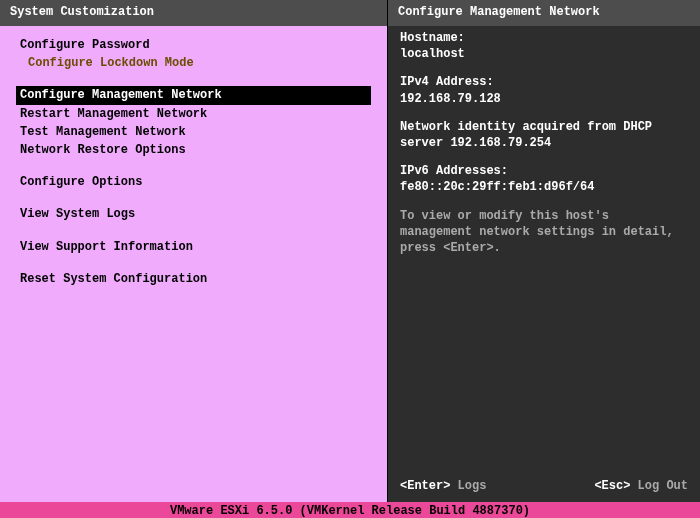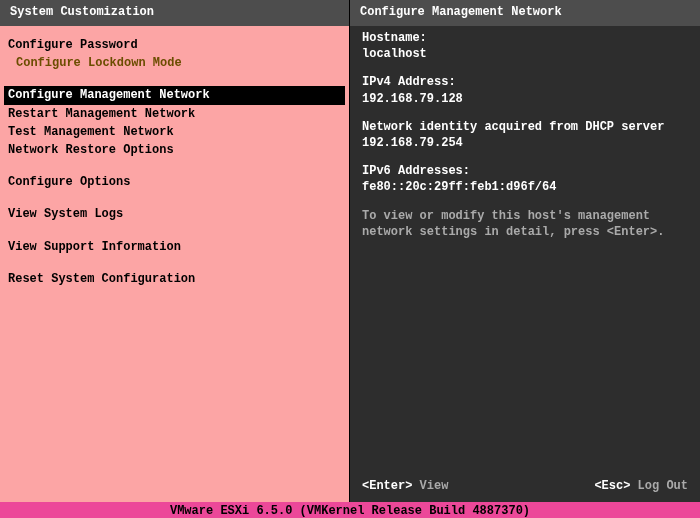--- a/index.html
+++ b/index.html
@@ -11,36 +11,36 @@
     color: #000;
     display: flex;
     flex-direction: column;
   }
   .main {
     flex: 1;
     display: flex;
     min-height: 0;
   }
   .left {
-    width: 350px;
+    width: 388px;
     display: flex;
     flex-direction: column;
-    background: #fca5a5;
+    background: #f0abfc;
     border-right: 1px solid #000;
   }
   .left-header {
     background: #4d4d4d;
     color: #fff;
     font-weight: bold;
     padding: 4px 10px 6px 10px;
     height: 26px;
   }
   .left-body {
     flex: 1;
-    padding: 10px 4px;
+    padding: 10px 16px;
   }
   .menu-item {
     padding: 1px 4px;
     font-weight: bold;
     white-space: pre;
   }
   .menu-item[data-dim="true"] { color: #6b4d00; margin-left: 8px; }
   .menu-item[data-selected="true"] {
     background: #000;
     color: #fff;
@@ -116,20 +116,20 @@
       <div class="info-block"><span>Hostname:</span>
 <span>localhost</span></div>
       <div class="info-block"><span>IPv4 Address:</span>
 <span>192.168.79.128</span></div>
       <div class="info-block">Network identity acquired from DHCP server 192.168.79.254</div>
       <div class="info-block"><span>IPv6 Addresses:</span>
 <span>fe80::20c:29ff:feb1:d96f/64</span></div>
       <div class="info-block hint">To view or modify this host's management network settings in detail, press &lt;Enter&gt;.</div>
     </div>
     <div class="right-footer">
-      <span><span class="key">&lt;Enter&gt;</span><span> View</span></span>
+      <span><span class="key">&lt;Enter&gt;</span><span> Logs</span></span>
       <span><span class="key">&lt;Esc&gt;</span><span> Log Out</span></span>
     </div>
   </div>
 
 </div>
 
 <div class="bottom-bar">VMware ESXi 6.5.0 (VMKernel Release Build 4887370)</div>
 
 </body></html>

